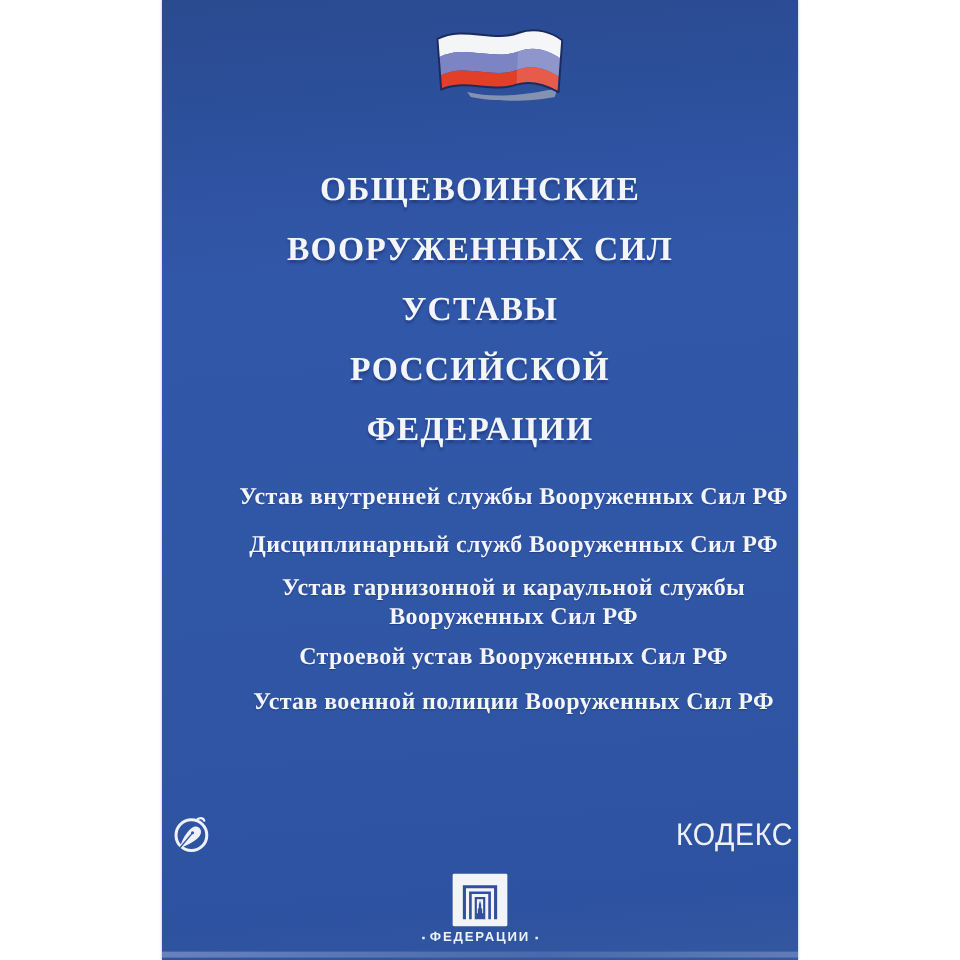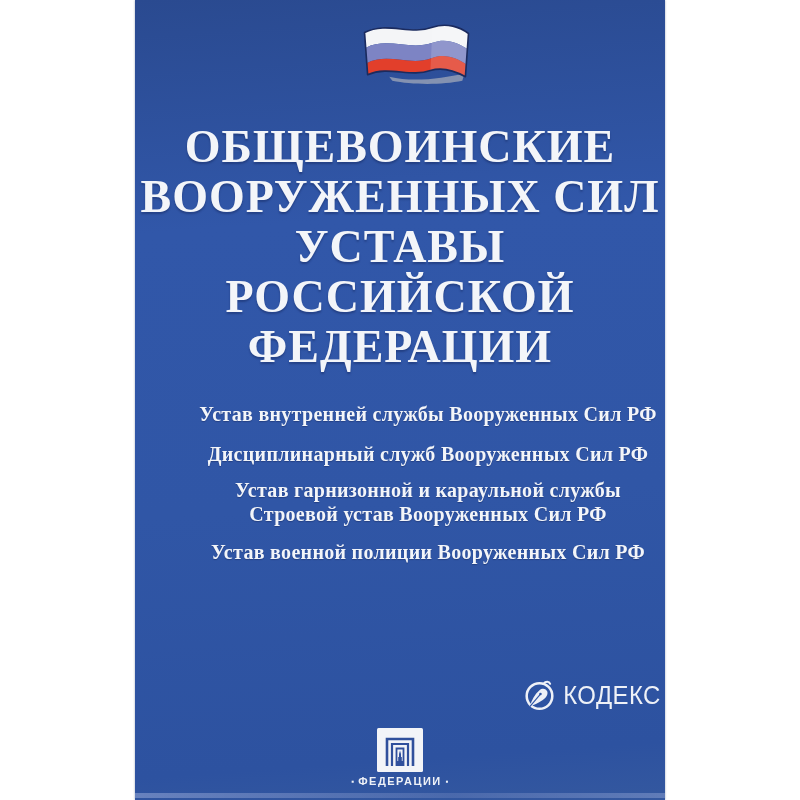--- a/index.html
+++ b/index.html
@@ -21,37 +21,37 @@
     background:linear-gradient(176deg,#2a4a90 0%,#3157a9 28%,#3056a6 62%,#2d52a0 93%,#34589f 100%);
     box-shadow:0 0 2px rgba(30,50,100,.4);
   }
   .cover-bottom-edge{
     position:absolute;left:0;bottom:2px;width:100%;height:5px;
     background:linear-gradient(90deg,rgba(150,168,215,.55),rgba(120,140,195,.35) 60%,rgba(150,168,215,.45));
   }
   .flag{position:absolute;left:222px;top:16px;width:118px;height:70px;}
   .flag svg{display:block;width:100%;height:100%;}
   .title{
-    position:absolute;top:122px;left:0;width:100%;
+    position:absolute;top:134px;left:0;width:100%;
     text-align:center;color:var(--text-white);
-    font-weight:bold;font-size:46px;line-height:50px;letter-spacing:1px;
+    font-weight:bold;font-size:28px;line-height:50px;letter-spacing:1px;
     text-shadow:0 2px 2px rgba(12,24,70,.35);
   }
   .statutes{
     position:absolute;top:402px;left:0;width:100%;
     text-align:center;color:var(--text-white);
     font-weight:bold;font-size:20px;line-height:24px;letter-spacing:.3px;
     text-shadow:0 1px 1px rgba(12,24,70,.35);
     margin-left:28px;
   }
   .m16{margin-bottom:16px}.m12{margin-bottom:12px}.m0{margin-bottom:0}
   .m9{margin-bottom:9px}.m14{margin-bottom:14px}
   .kodeks{
     position:absolute;top:678px;left:0;width:100%;
-    display:flex;justify-content:flex-end;align-items:center;gap:3px;
+    display:flex;justify-content:space-between;align-items:center;gap:3px;
     padding-left:8px;color:#eef1f7;
   }
   .kodeks-icon svg{display:block;}
   .kodeks-label{
     font-family:"Liberation Sans",sans-serif;font-size:26px;letter-spacing:.5px;
     transform:scaleX(.92);transform-origin:center;
   }
   .prospekt{position:absolute;top:728px;left:0;width:100%;text-align:center;}
   .prospekt-box svg{display:block;margin:0 auto;}
   .prospekt-label-row{
@@ -83,20 +83,21 @@
       <div>ВООРУЖЕННЫХ СИЛ</div>
       <div>УСТАВЫ</div>
       <div>РОССИЙСКОЙ</div>
       <div>ФЕДЕРАЦИИ</div>
     </div>
 
     <div class="statutes">
       <div class="m16">Устав внутренней службы Вооруженных Сил РФ</div>
       <div class="m12">Дисциплинарный служб Вооруженных Сил РФ</div>
       <div class="m0">Устав гарнизонной и караульной службы</div>
+      <div class="m9">Вооруженных Сил РФ</div>
       <div class="m14">Строевой устав Вооруженных Сил РФ</div>
       <div class="m0">Устав военной полиции Вооруженных Сил РФ</div>
     </div>
 
     <div class="kodeks">
       <span class="kodeks-icon">
         <svg width="33" height="34" viewBox="0 0 34 34" xmlns="http://www.w3.org/2000/svg">
           <circle cx="17" cy="18" r="13.2" fill="none" stroke="#eef1f7" stroke-width="2.6"></circle>
           <path d="M21,5.5 C23.5,2.5 27,3 28,5.5" fill="none" stroke="#eef1f7" stroke-width="2" stroke-linecap="round"></path>
           <path d="M7,29 C9,22 12,16 17,12 C20,9.5 24,10.5 25,13.5 C26,16.5 24,20 20,22.5 C15.5,25.5 11,27.5 7,29 Z" fill="#eef1f7"></path>

